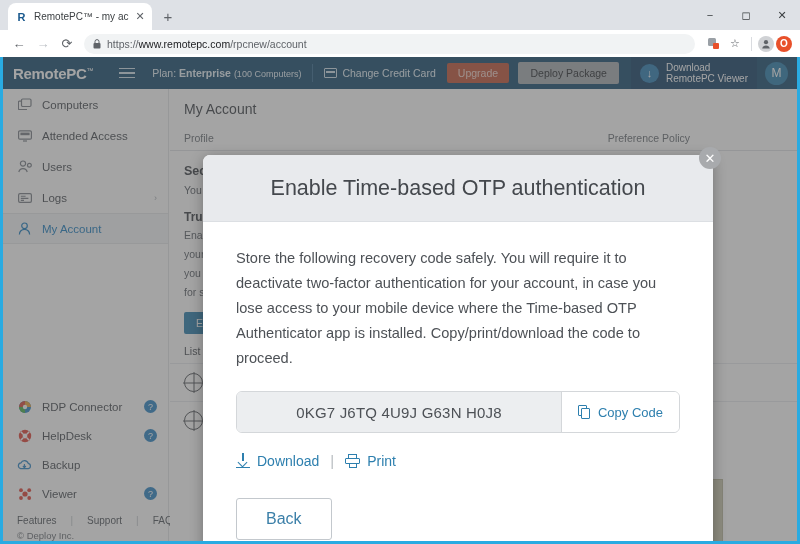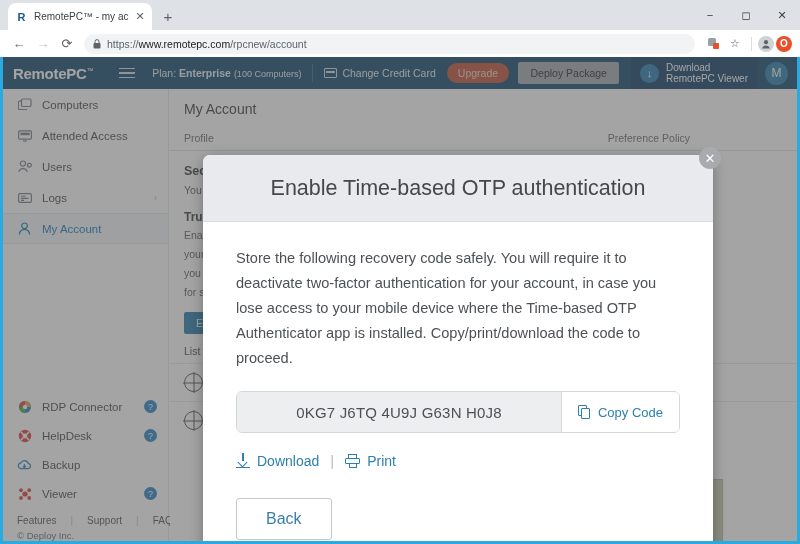--- a/index.html
+++ b/index.html
@@ -111,21 +111,21 @@
   .card-icon {
     width: 13px; height: 10px; border: 1px solid #cfe0ea; border-radius: 1px;
     position: relative; flex: 0 0 13px;
   }
   .card-icon::after {
     content: ""; position: absolute; left: 1px; right: 1px; top: 2px;
     height: 1.5px; background: #cfe0ea;
   }
   .upgrade-btn {
     margin-left: 11px; background: #c0563c; color: #f2d4cb; font-size: 10.5px;
-    padding: 4px 11px; border-radius: 10px; white-space: nowrap;
+    padding: 4px 11px; border-radius: 2px; white-space: nowrap;
   }
   .deploy-btn {
     margin-left: auto; background: #a8adb2; color: #2b2f33; font-size: 10.5px;
     padding: 5px 12px; border-radius: 2px; white-space: nowrap;
   }
   .download-block {
     margin-left: 12px; background: #17446a; height: 32px; display: flex;
     align-items: center; gap: 7px; padding: 0 9px; white-space: nowrap;
   }
   .dl-circle {

